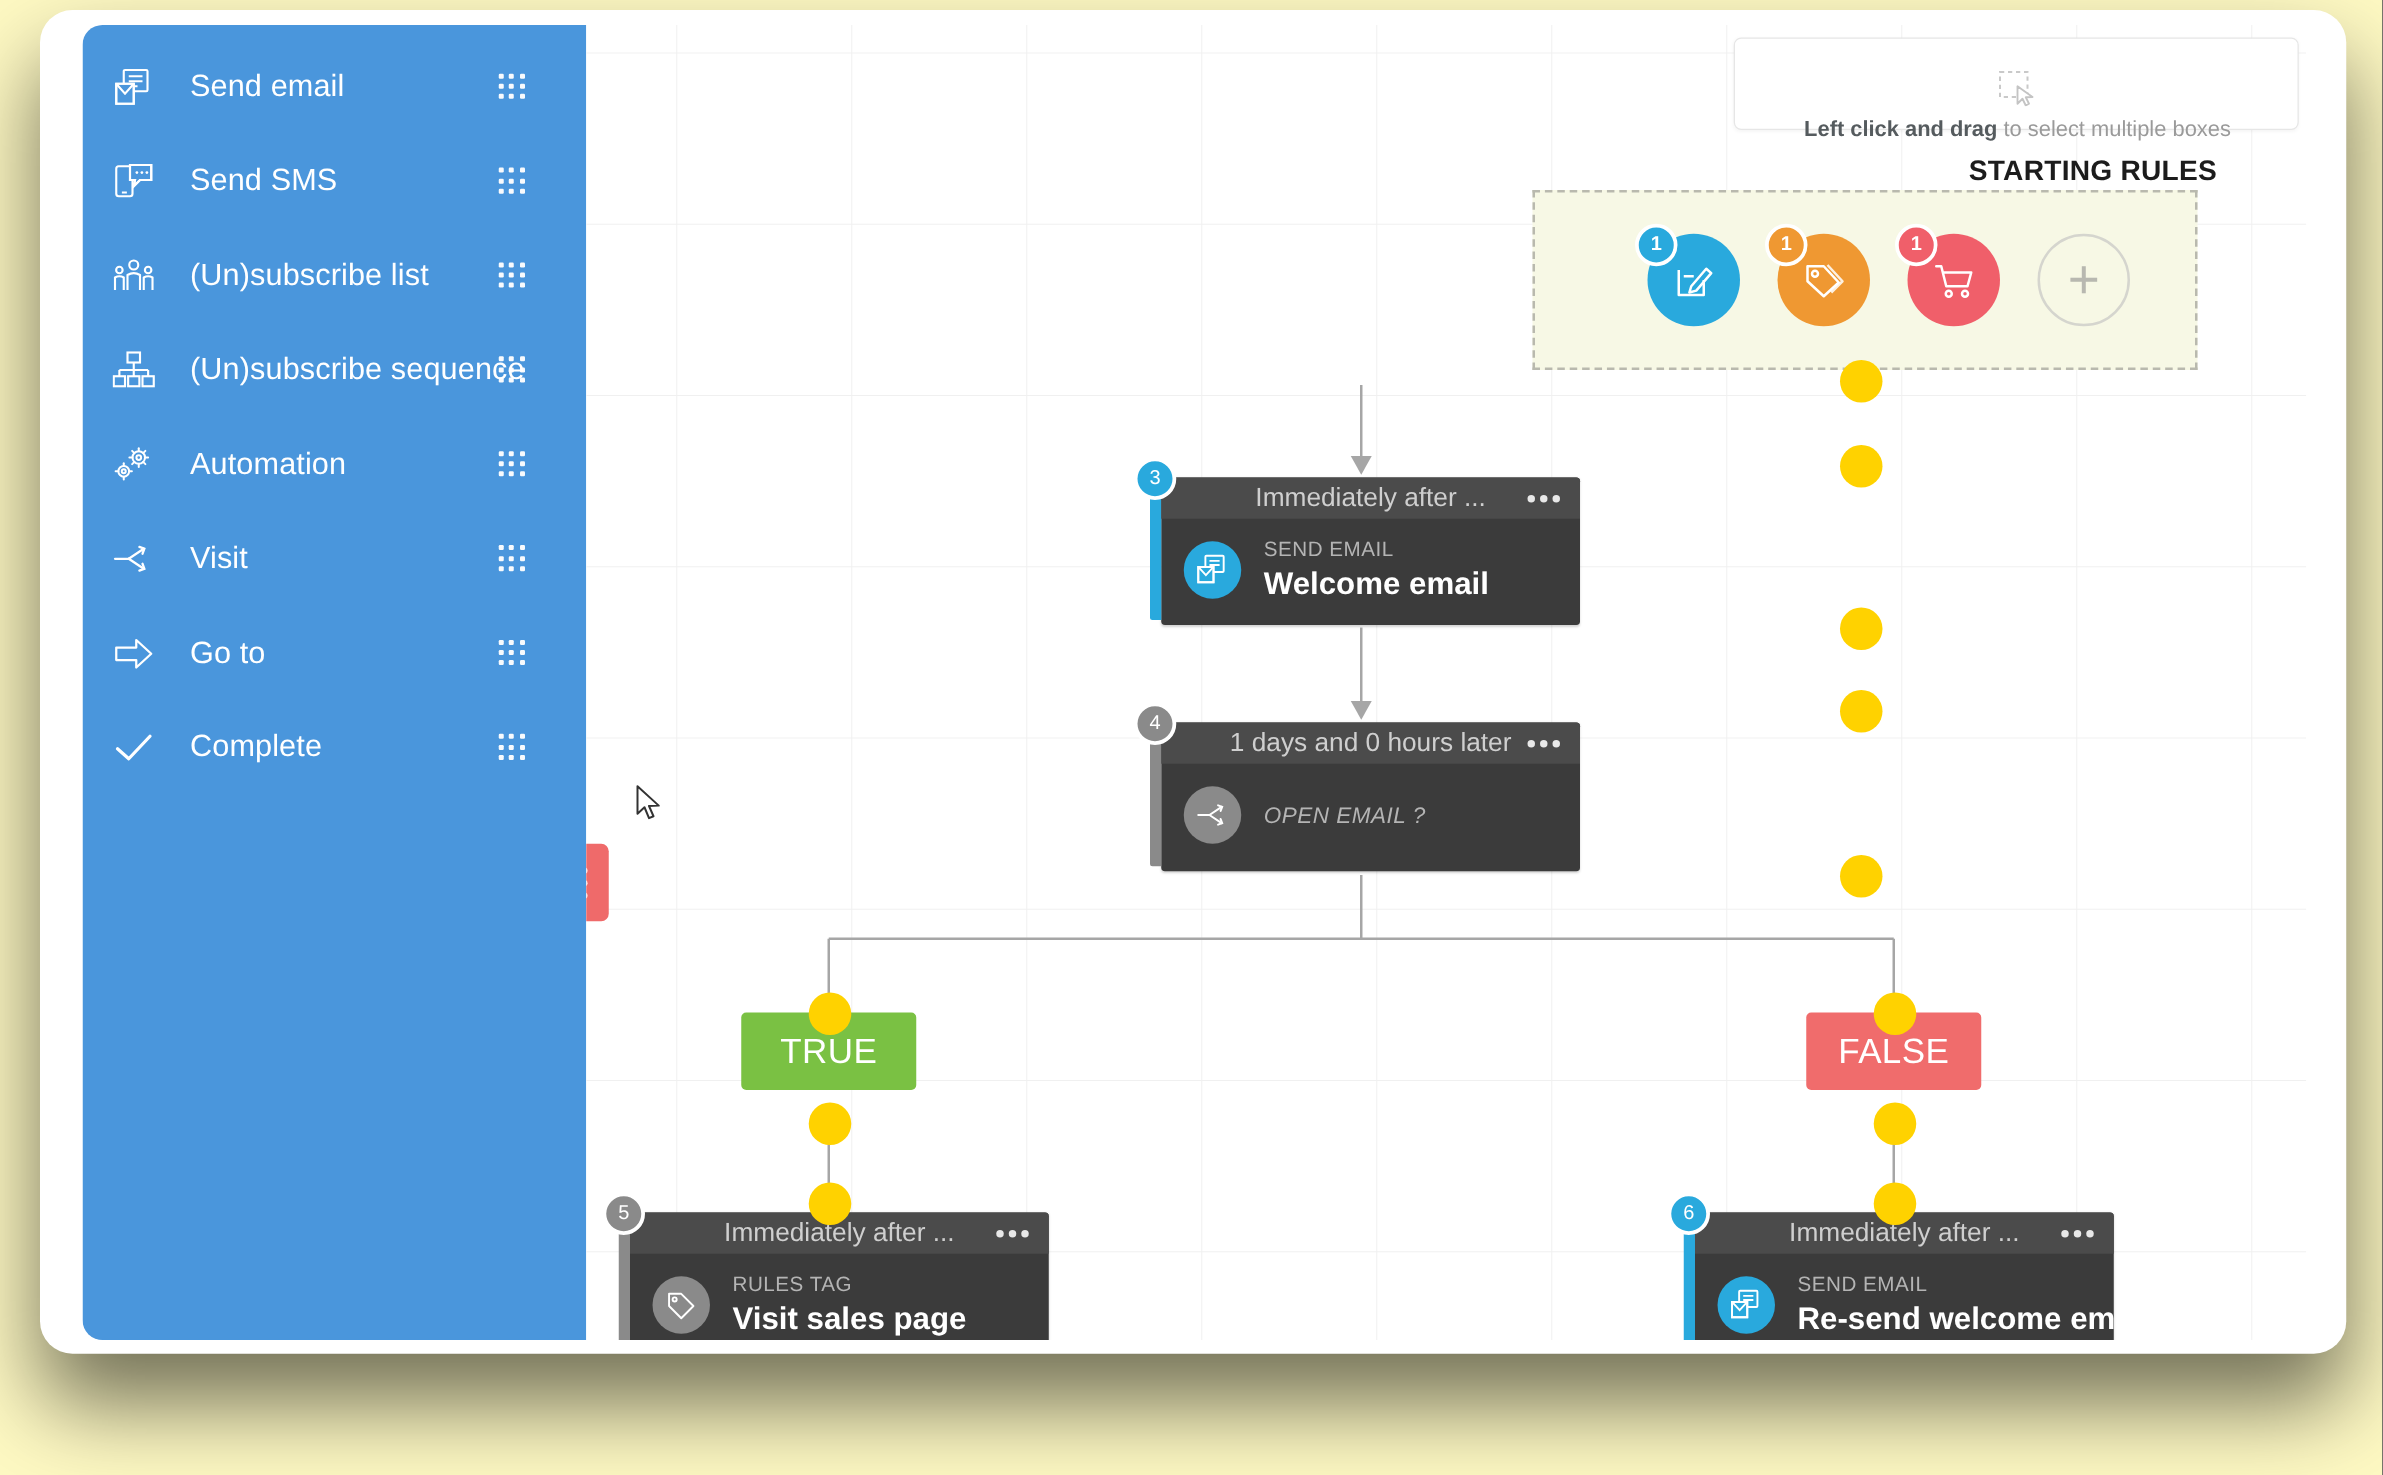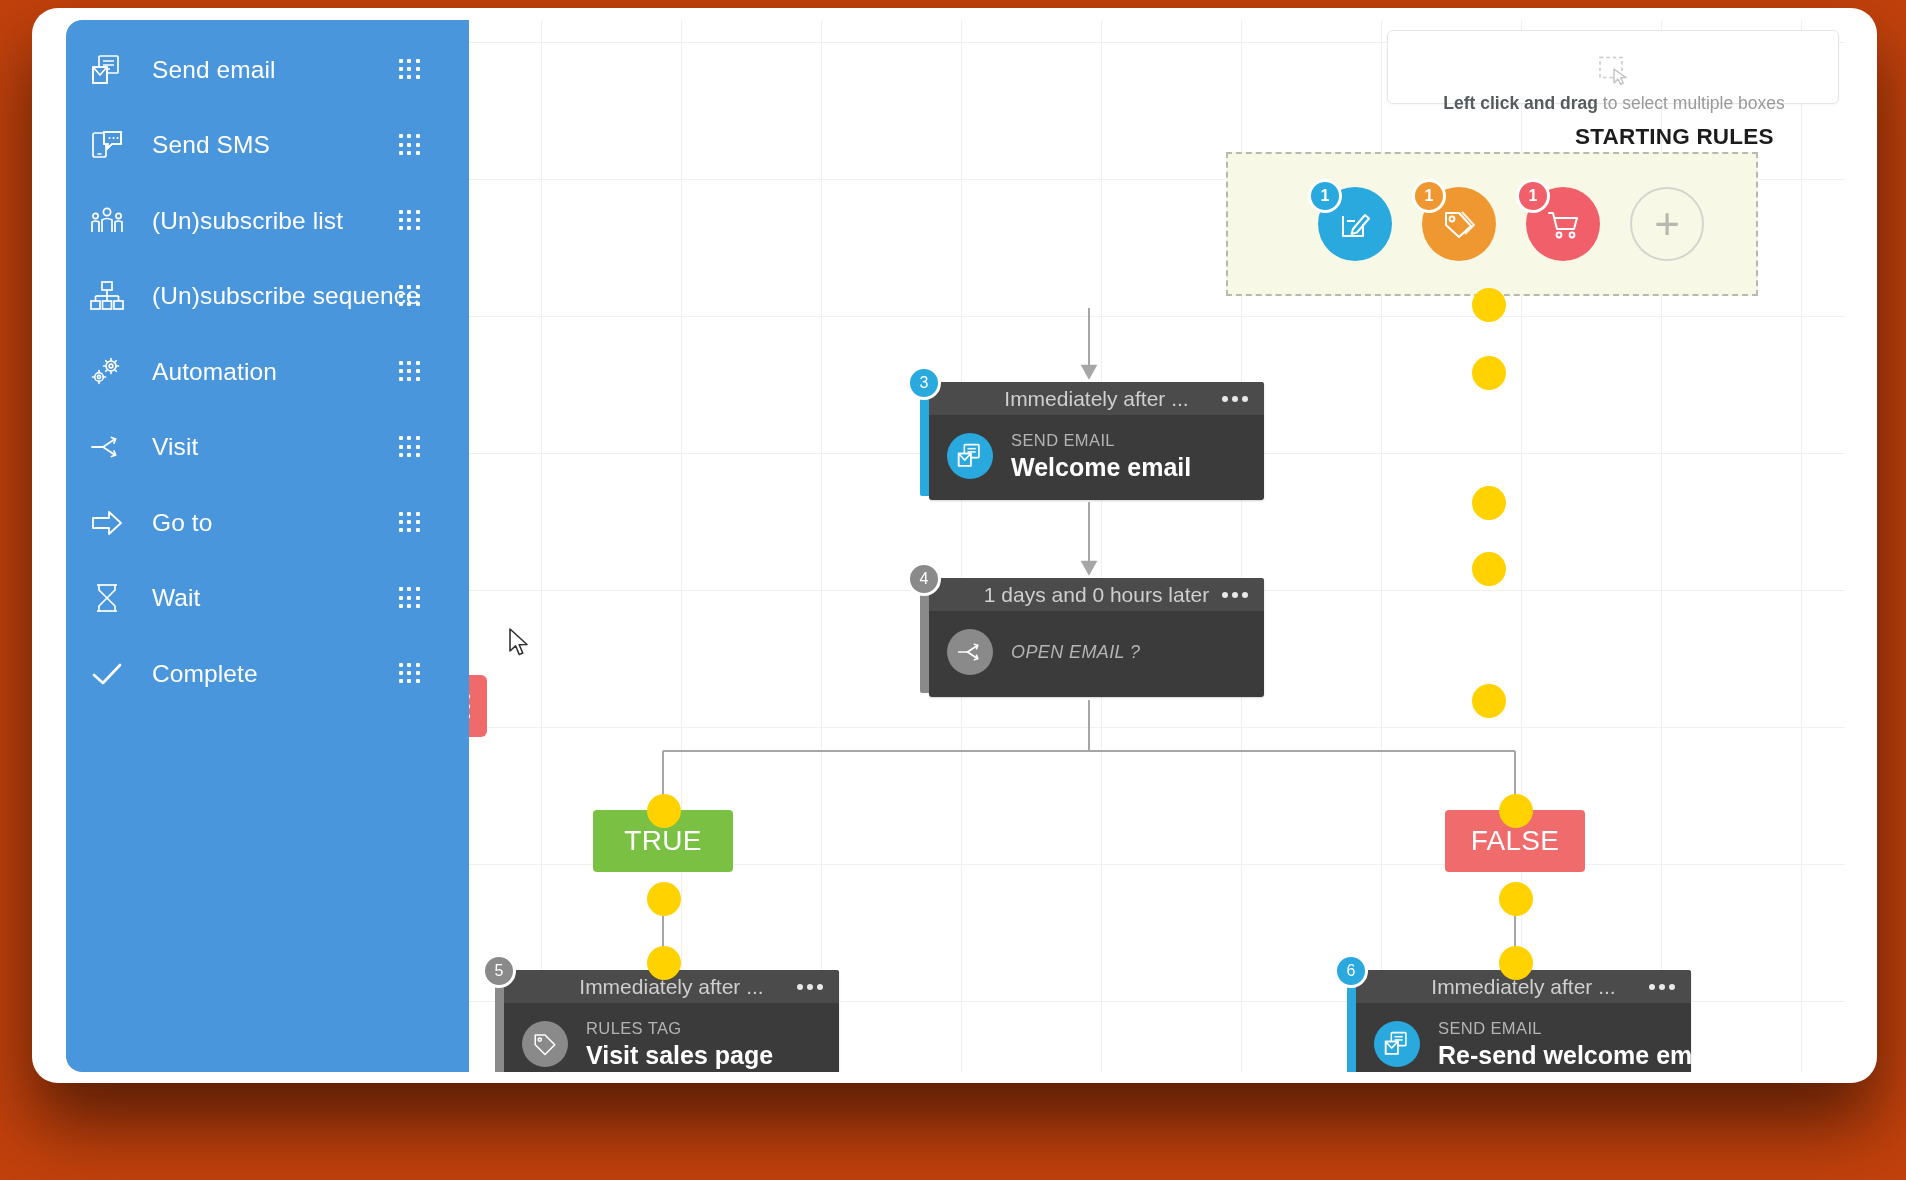--- a/index.html
+++ b/index.html
@@ -5,21 +5,21 @@
   * { box-sizing: border-box; margin: 0; padding: 0; }
   html, body {
     width: 1906px; height: 1180px;
     background: #0d0f14;
     font-family: "Liberation Sans", sans-serif;
     overflow: hidden;
   }
   #root {
     position: relative;
     width: 1906px; height: 1180px;
-    background: #c2410c;
+    background: #fef9c3;
   }
 
   
   .device-frame {
     position: absolute;
     left: 32px; top: 8px;
     width: 1845px; height: 1075px;
     background: #ffffff;
     border-radius: 26px;
     box-shadow: 0 40px 70px rgba(0,0,0,0.55);
@@ -453,42 +453,20 @@
               <i></i>
               <i></i>
               <i></i>
               <i></i>
               <i></i>
               <i></i>
               <i></i>
             </span>
         </div>
 
-        <div class="side-item">
-          <span class="side-ico">
-            <svg width="34" height="32" viewBox="0 0 34 32" fill="none" stroke="#fff" stroke-width="1.7" stroke-linejoin="round">
-              <line x1="7" y1="3" x2="27" y2="3"></line>
-                <line x1="7" y1="29" x2="27" y2="29"></line>
-              <path d="M9 3 L9 8 L17 16 L25 8 L25 3"></path>
-              <path d="M9 29 L9 24 L17 16 L25 24 L25 29"></path>
-            </svg>
-          </span>
-          <span class="side-label">Wait</span>
-          <span class="grip">
-              <i></i>
-              <i></i>
-              <i></i>
-              <i></i>
-              <i></i>
-              <i></i>
-              <i></i>
-              <i></i>
-              <i></i>
-            </span>
-        </div>
 
         <div class="side-item">
           <span class="side-ico">
             <svg width="34" height="32" viewBox="0 0 34 32" fill="none" stroke="#fff" stroke-width="2.6" stroke-linecap="round" stroke-linejoin="round">
               <path d="M4 17 L13 25 L30 7"></path>
             </svg>
           </span>
           <span class="side-label">Complete</span>
           <span class="grip">
               <i></i>

